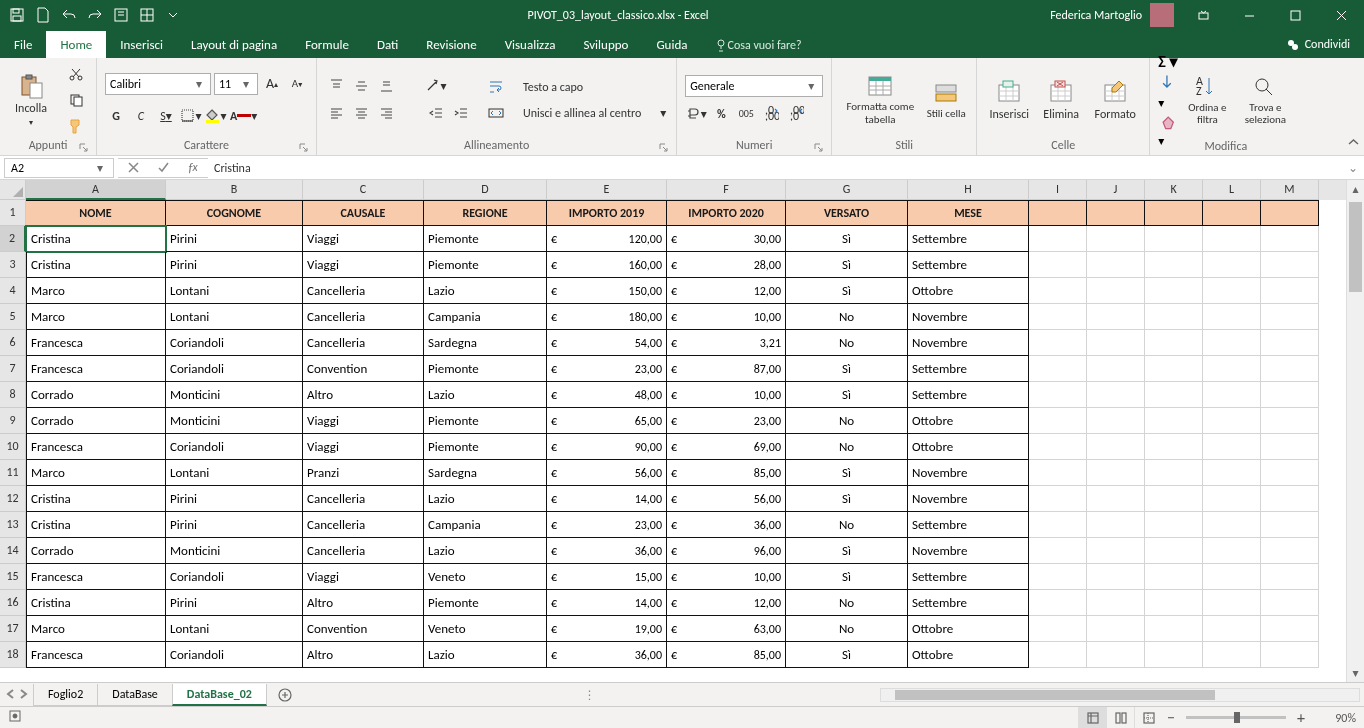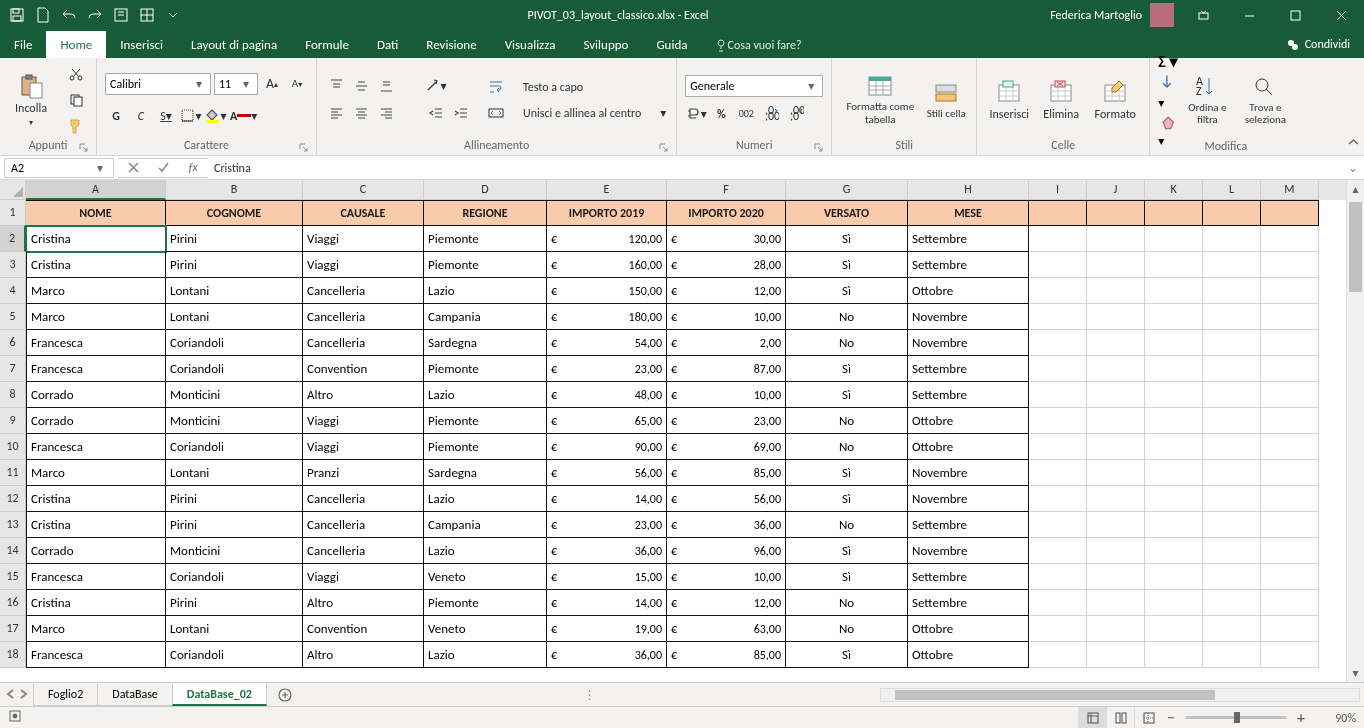--- a/index.html
+++ b/index.html
@@ -348,21 +348,21 @@
       <div class="vcol" style="gap:6px">
         <div class="numsel">
             <span>Generale</span>
             <span class="dd">▾</span>
           </div>
         <div class="iconrow">
           <div class="ib"><svg viewBox="0 0 15 15" stroke="#333" fill="none">
                 <path d="M4 3h5a3 3 0 010 6H4V3zM4 8v4h6M2 5h2M2 10h2"></path>
               </svg>▾</div>
           <div class="ib" style="font-weight:bold">%</div>
-          <div class="ib" style="font-size:10px">002</div>
+          <div class="ib" style="font-size:10px">005</div>
           <div class="ib">
               <svg viewBox="0 0 15 15" stroke="#333" fill="none">
                 <text x="1" y="8" font-size="7" stroke="none" fill="#333">,0</text>
                 <text x="1" y="14" font-size="6" stroke="none" fill="#333">,00</text>
                 <path d="M11 3l2 2-2 2" stroke="#2e75b6"></path>
               </svg>
             </div>
           <div class="ib">
               <svg viewBox="0 0 15 15" stroke="#333" fill="none">
                 <text x="1" y="8" font-size="6" stroke="none" fill="#333">,00</text>
@@ -616,21 +616,21 @@
           <div class="cell wA b bL">Francesca</div>
           <div class="cell wB b">Coriandoli</div>
           <div class="cell wC b">Cancelleria</div>
           <div class="cell wD b">Sardegna</div>
           <div class="cell wE b num">
             <span>€</span>
             <span>54,00</span>
           </div>
           <div class="cell wF b num">
             <span>€</span>
-            <span>2,00</span>
+            <span>3,21</span>
           </div>
           <div class="cell wG b ctr">No</div>
           <div class="cell wH b">Novembre</div>
           <div class="cell wI"></div>
           <div class="cell wJ"></div>
           <div class="cell wK"></div>
           <div class="cell wL"></div>
           <div class="cell wM"></div>
         </div>
         <div class="row">

